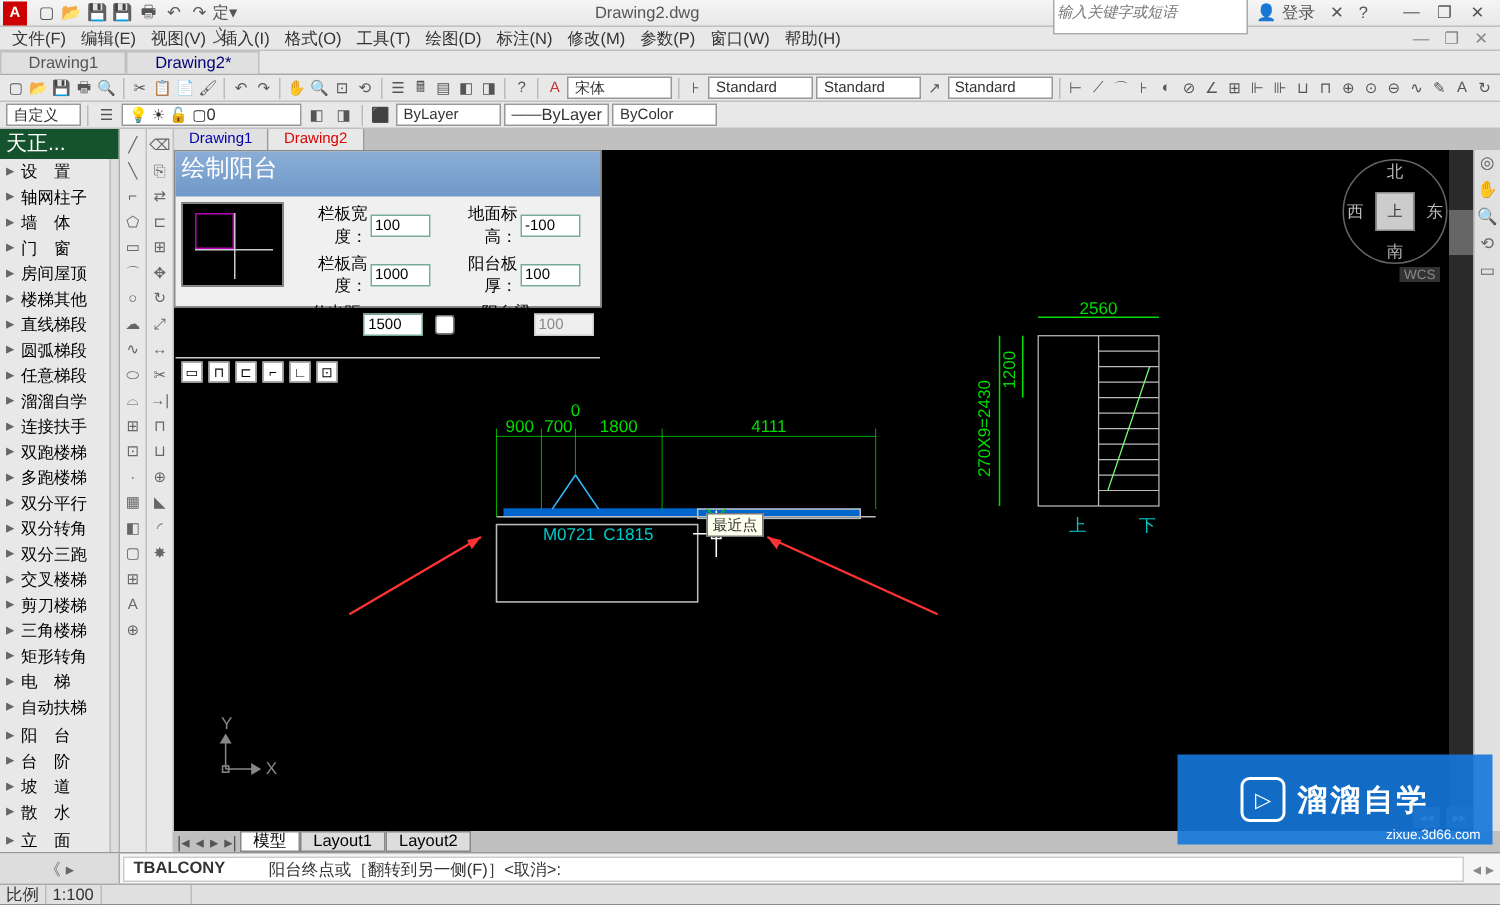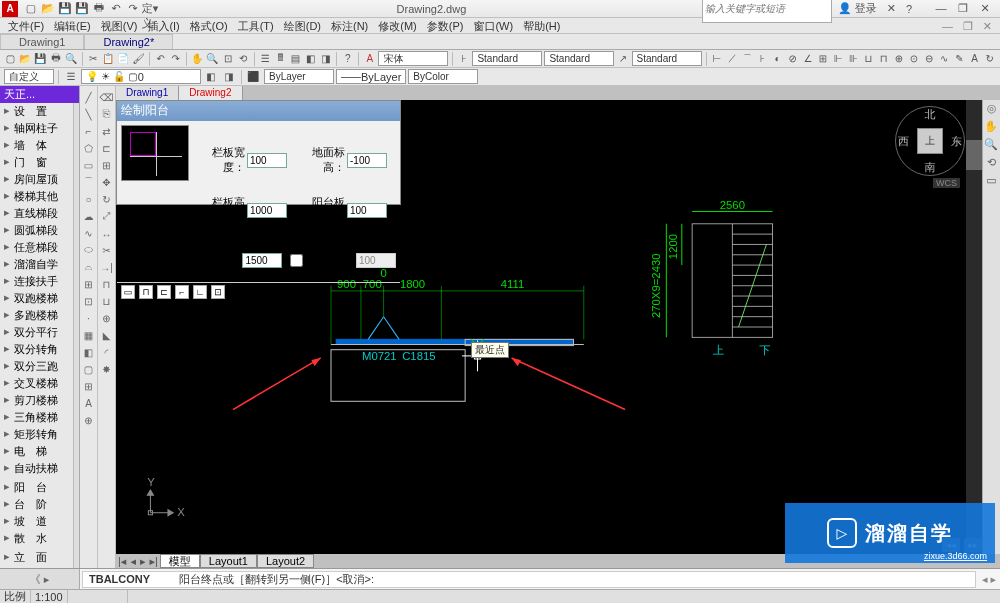--- a/index.html
+++ b/index.html
@@ -25,43 +25,43 @@
 .doc-tabs .tab.active { color: #007; }
 
 .toolbar-row { height: 18px; background: #e8e8e8; display: flex; align-items: center; gap: 2px; padding: 0 4px; border-bottom: 1px solid #c0c0c0; overflow: hidden; }
 .toolbar-row .ico { width: 16px; height: 16px; display: inline-flex; align-items: center; justify-content: center; color: #555; font-size: 10px; }
 .toolbar-row .sep { width: 1px; height: 14px; background: #bbb; margin: 0 2px; }
 .toolbar-row .combo { height: 15px; background: #fff; border: 1px solid #999; padding: 0 4px; font-size: 10px; display: inline-flex; align-items: center; min-width: 70px; color: #333; }
 
 .workspace { position: absolute; top: 86px; left: 0; right: 0; bottom: 35px; display: flex; }
 
 .left-panel { width: 80px; background: #e8e8e8; border-right: 1px solid #aaa; display: flex; flex-direction: column; }
-.left-panel .hdr { background: #6d28d9; color: #fff; font-size: 11px; padding: 1px 4px; }
+.left-panel .hdr { background: #14532d; color: #fff; font-size: 14px; padding: 1px 4px; }
 .left-panel .list { flex: 1; overflow: hidden; }
 .left-panel .list div { padding: 1px 4px; font-size: 11px; color: #000; white-space: nowrap; display: flex; }
 .left-panel .list div .bullet { width: 10px; color: #666; }
 .left-panel .scroll { width: 6px; background: #ddd; border-left: 1px solid #bbb; }
 
 .vtool1, .vtool2 { width: 18px; background: #e8e8e8; border-right: 1px solid #c0c0c0; padding-top: 2px; }
 .vtool1 .ico, .vtool2 .ico { width: 16px; height: 16px; margin: 1px auto; display: flex; align-items: center; justify-content: center; color: #666; font-size: 10px; }
 
 .canvas-wrap { flex: 1; position: relative; background: #000; }
 
 .file-tabs { position: absolute; top: 0; left: 0; right: 0; height: 14px; background: #c0c0c0; display: flex; z-index: 5; }
 .file-tabs .ft { padding: 0 10px; border-right: 1px solid #999; background: #e0e0e0; font-size: 10px; line-height: 14px; }
 .file-tabs .ft.active { color: #d00; background: #e8e8e8; }
 .file-tabs .ft.inactive { color: #00a; }
 
 .balcony-dlg { position: absolute; top: 14px; left: 0; width: 285px; height: 105px; background: #f0f0f0; border: 1px solid #888; z-index: 10; font-size: 11px; }
-.balcony-dlg .dlg-title { background: linear-gradient(#8aaed6,#7098c8); color: #fff; padding: 1px 4px; height: 20px; font-size: 12px; }
+.balcony-dlg .dlg-title { background: linear-gradient(#8aaed6,#7098c8); color: #fff; padding: 1px 4px; height: 30px; font-size: 16px; }
 .balcony-dlg .dlg-body { display: flex; padding: 4px; gap: 6px; }
 .balcony-dlg .preview { width: 68px; height: 56px; background: #000; border: 1px solid #888; position: relative; }
 .balcony-dlg .preview .pv-rect { position: absolute; border: 1px solid #b0b; }
 .balcony-dlg .fields { flex: 1; }
-.balcony-dlg .fields .row { display: flex; align-items: center; margin-bottom: 3px; margin-top: 20px; }
+.balcony-dlg .fields .row { display: flex; align-items: center; margin-bottom: 3px; }
 .balcony-dlg .fields label { width: 52px; text-align: right; padding-right: 2px; font-size: 11px; }
 .balcony-dlg .fields input[type=text] { width: 40px; height: 15px; border: 1px solid #7a9; background: #fff; padding: 0 2px; font-size: 10px; }
 .balcony-dlg .fields input.dis { background: #eee; color: #888; border-color: #ccc; }
 .balcony-dlg .btm-icons { display: flex; gap: 4px; padding: 2px 4px; border-top: 1px solid #ccc; }
 .balcony-dlg .btm-icons span { width: 14px; height: 14px; border: 1px solid #aaa; font-size: 9px; display: inline-flex; align-items: center; justify-content: center; background: #fff; }
 
 .viewcube { position: absolute; top: 20px; right: 35px; width: 70px; height: 70px; z-index: 4; }
 .viewcube .circle { width: 70px; height: 70px; border: 1px solid #666; border-radius: 50%; position: relative; color: #bbb; font-size: 10px; text-align: center; }
 .viewcube .circle .n { position: absolute; top: 0; left: 50%; transform: translateX(-50%); }
 .viewcube .circle .s { position: absolute; bottom: 0; left: 50%; transform: translateX(-50%); }
@@ -86,21 +86,21 @@
 .cmd-area .toggle { width: 80px; height: 100%; background: #ddd; border-right: 1px solid #aaa; display: flex; align-items: center; justify-content: center; color: #666; }
 .cmd-area .prompt { flex: 1; padding: 0 6px; color: #333; font-size: 11px; background: #fff; height: 17px; display: flex; align-items: center; border: 1px solid #ccc; margin: 0 2px; gap: 25px; }
 
 .statusbar { position: absolute; bottom: 0; left: 0; right: 0; height: 14px; background: #e0e0e0; border-top: 1px solid #aaa; display: flex; align-items: center; font-size: 10px; color: #333; }
 .statusbar .sb-item { padding: 0 4px; border-right: 1px solid #bbb; height: 100%; display: flex; align-items: center; }
 .statusbar .sb-r { margin-left: auto; display: flex; }
 
 .watermark { position: absolute; right: 5px; bottom: 40px; width: 210px; height: 60px; background: rgba(20,120,220,0.9); color: #fff; display: flex; align-items: center; justify-content: center; z-index: 100; }
 .watermark .play { width: 30px; height: 30px; border: 2px solid #fff; border-radius: 6px; margin-right: 8px; display: flex; align-items: center; justify-content: center; font-size: 14px; }
 .watermark .txt { font-size: 20px; font-weight: bold; letter-spacing: 2px; font-family: Liberation Serif, serif; }
-.watermark .url { position: absolute; bottom: 2px; right: 8px; font-size: 9px; text-decoration: underline; }
+.watermark .url { position: absolute; bottom: 2px; right: 8px; font-size: 9px; }
 
 .tooltip { position: absolute; background: #ffe; border: 1px solid #777; padding: 0 3px; font-size: 10px; color: #333; z-index: 50; }
 
 .ruler-nav { position: absolute; right: 18px; bottom: 16px; display: flex; gap: 4px; z-index: 6; }
 .ruler-nav span { width: 18px; height: 14px; background: #555; color: #ccc; border-radius: 2px; text-align: center; font-size: 9px; line-height: 14px; }
 </style>
 </head>
 <body>
 
 <div class="titlebar">

